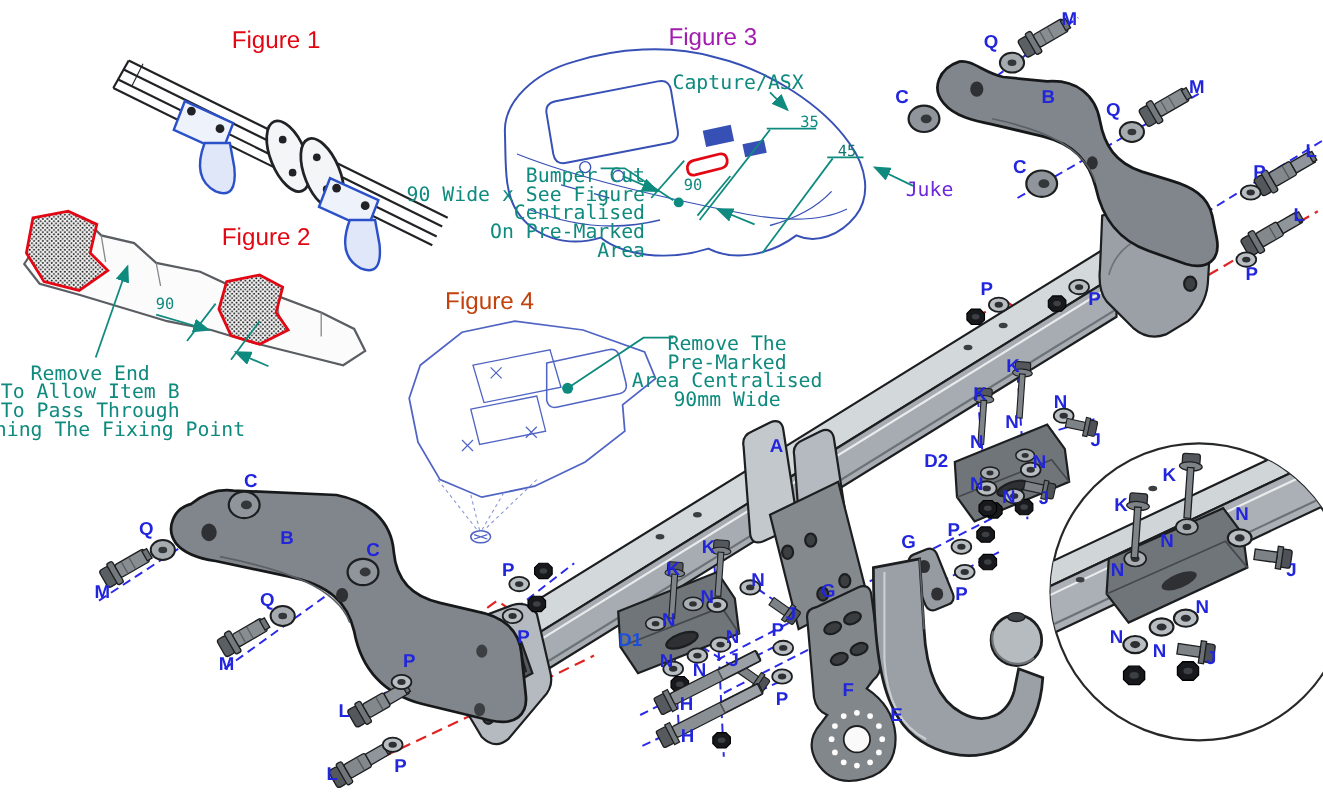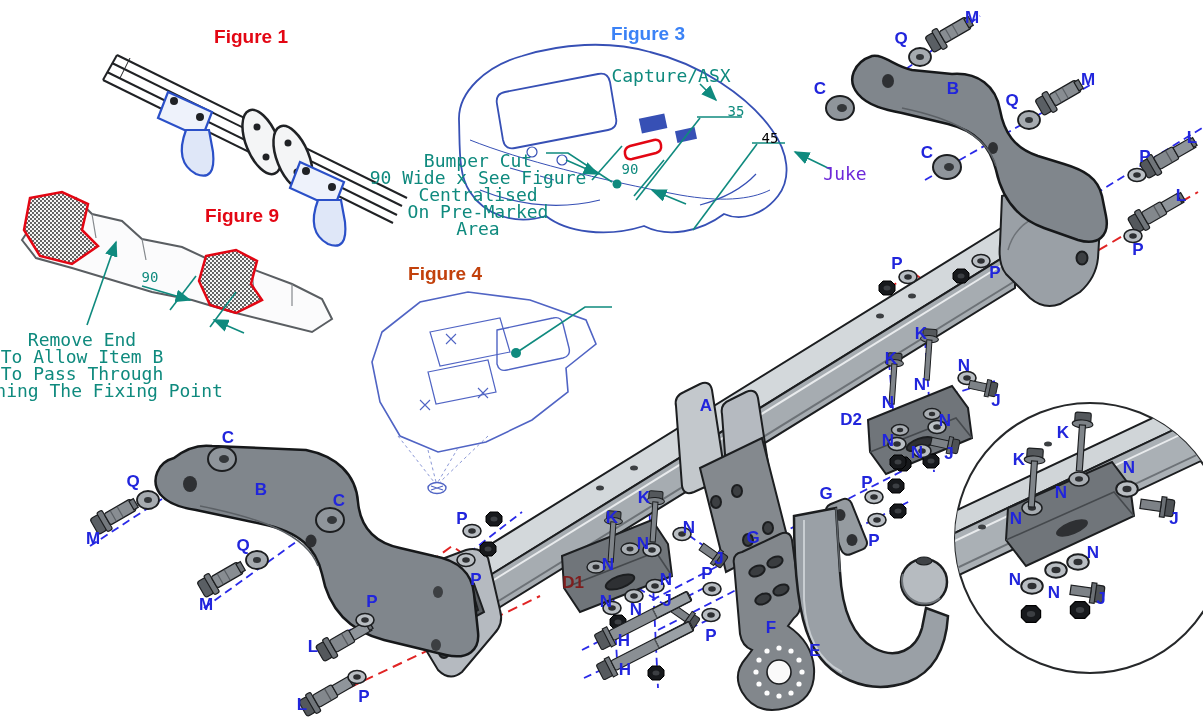--- a/index.html
+++ b/index.html
@@ -2,21 +2,21 @@
 <html><head>
 <meta charset="utf-8">
 <style>
   html,body{margin:0;padding:0;background:#ffffff;}
   #stage{position:relative;width:1203px;height:726px;background:#ffffff;overflow:hidden;
          font-family:"Liberation Sans",sans-serif;}
   #stage svg{position:absolute;left:0;top:0;}
   #labels{position:absolute;left:0;top:0;width:100%;height:100%;}
   .lbl{position:absolute;transform:translate(-50%,-50%);font-weight:bold;font-size:17px;
        line-height:1;white-space:nowrap;}
-  .ttl{position:absolute;transform:translate(-50%,-50%);font-weight:bold;font-size:19px;
+  .ttl{position:absolute;transform:translate(-50%,-50%);font-weight:normal;font-size:22px;
        white-space:nowrap;}
   .note{position:absolute;transform:translate(-50%,-50%);font-size:18px;line-height:17px;
         text-align:center;white-space:pre-line;font-family:"DejaVu Sans Mono",monospace;}
   .dim{position:absolute;transform:translate(-50%,-50%);font-size:14px;
        font-family:"DejaVu Sans Mono",monospace;white-space:nowrap;}
 </style>
 </head>
 <body>
 
 <div id="stage">
@@ -442,37 +442,41 @@
     <line x1="830" y1="169" x2="795" y2="152" marker-end="url(#arrT)"></line>
     <polyline points="546,153 568,153 612,182"></polyline>
     <circle cx="617" cy="184" r="4.5" fill="#0f8a7e" stroke="none"></circle>
     <polyline points="612,307 585,307 519,351"></polyline>
     <circle cx="516" cy="353" r="5" fill="#0f8a7e" stroke="none"></circle>
   </g>
 </svg>
 
 <div id="labels">
       <div class="ttl" style="left: 251px; top: 37px; color: rgb(227, 6, 19);">Figure 1</div>
-      <div class="ttl" style="left: 242px; top: 216px; color: rgb(227, 6, 19);">Figure 9</div>
-      <div class="ttl" style="left: 648px; top: 34px; color: #3b82f6;">Figure 3</div>
+      <div class="ttl" style="left: 242px; top: 216px; color: rgb(227, 6, 19);">Figure 2</div>
+      <div class="ttl" style="left: 648px; top: 34px; color: #a21caf;">Figure 3</div>
       <div class="ttl" style="left: 445px; top: 274px; color: #c2410c;">Figure 4</div>
       <div class="note" style="left: 82px; top: 365px; color: rgb(15, 138, 126);">Remove End
 To Allow Item B
 To Pass Through
 Retaining The Fixing Point</div>
-      <div class="note" style="left: 478px; top: 194px; color: rgb(15, 138, 126);">Bumper Cut
+      <div class="note" style="left: 478px; top: 194px; color: rgb(15, 138, 126); text-align: right;">Bumper Cut
 90 Wide x See Figure
 Centralised
 On Pre-Marked
 Area</div>
       <div class="note" style="left: 671px; top: 75px; color: rgb(15, 138, 126);">Capture/ASX</div>
       <div class="note" style="left: 845px; top: 173px; color: #6d28d9;">Juke</div>
+      <div class="note" style="left: 661px; top: 338px; color: rgb(15, 138, 126);">Remove The
+Pre-Marked
+Area Centralised
+90mm Wide</div>
       <div class="dim" style="left: 150px; top: 277px; color: rgb(15, 138, 126);">90</div>
       <div class="dim" style="left: 736px; top: 111px; color: rgb(15, 138, 126);">35</div>
-      <div class="dim" style="left: 770px; top: 138px; color: #000000;">45</div>
+      <div class="dim" style="left: 770px; top: 138px; color: #0f766e;">45</div>
       <div class="dim" style="left: 630px; top: 169px; color: rgb(15, 138, 126);">90</div>
       <div class="lbl" style="left: 972px; top: 17px; color: rgb(33, 37, 220);">M</div>
       <div class="lbl" style="left: 901px; top: 38px; color: rgb(33, 37, 220);">Q</div>
       <div class="lbl" style="left: 820px; top: 88px; color: rgb(33, 37, 220);">C</div>
       <div class="lbl" style="left: 953px; top: 88px; color: rgb(33, 37, 220);">B</div>
       <div class="lbl" style="left: 1088px; top: 79px; color: rgb(33, 37, 220);">M</div>
       <div class="lbl" style="left: 1012px; top: 100px; color: rgb(33, 37, 220);">Q</div>
       <div class="lbl" style="left: 927px; top: 152px; color: rgb(33, 37, 220);">C</div>
       <div class="lbl" style="left: 1192px; top: 137px; color: rgb(33, 37, 220);">L</div>
       <div class="lbl" style="left: 1145px; top: 156px; color: rgb(33, 37, 220);">P</div>
@@ -507,21 +511,21 @@
       <div class="lbl" style="left: 339px; top: 500px; color: rgb(33, 37, 220);">C</div>
       <div class="lbl" style="left: 93px; top: 538px; color: rgb(33, 37, 220);">M</div>
       <div class="lbl" style="left: 243px; top: 545px; color: rgb(33, 37, 220);">Q</div>
       <div class="lbl" style="left: 206px; top: 604px; color: rgb(33, 37, 220);">M</div>
       <div class="lbl" style="left: 372px; top: 601px; color: rgb(33, 37, 220);">P</div>
       <div class="lbl" style="left: 313px; top: 646px; color: rgb(33, 37, 220);">L</div>
       <div class="lbl" style="left: 364px; top: 696px; color: rgb(33, 37, 220);">P</div>
       <div class="lbl" style="left: 302px; top: 704px; color: rgb(33, 37, 220);">L</div>
       <div class="lbl" style="left: 462px; top: 518px; color: rgb(33, 37, 220);">P</div>
       <div class="lbl" style="left: 476px; top: 579px; color: rgb(33, 37, 220);">P</div>
-      <div class="lbl" style="left: 573px; top: 582px; color: #7f1d1d;">D1</div>
+      <div class="lbl" style="left: 573px; top: 582px; color: #1d4ed8;">D1</div>
       <div class="lbl" style="left: 644px; top: 497px; color: rgb(33, 37, 220);">K</div>
       <div class="lbl" style="left: 612px; top: 517px; color: rgb(33, 37, 220);">K</div>
       <div class="lbl" style="left: 689px; top: 527px; color: rgb(33, 37, 220);">N</div>
       <div class="lbl" style="left: 643px; top: 543px; color: rgb(33, 37, 220);">N</div>
       <div class="lbl" style="left: 608px; top: 564px; color: rgb(33, 37, 220);">N</div>
       <div class="lbl" style="left: 719px; top: 558px; color: rgb(33, 37, 220);">J</div>
       <div class="lbl" style="left: 666px; top: 579px; color: rgb(33, 37, 220);">N</div>
       <div class="lbl" style="left: 667px; top: 600px; color: rgb(33, 37, 220);">J</div>
       <div class="lbl" style="left: 606px; top: 601px; color: rgb(33, 37, 220);">N</div>
       <div class="lbl" style="left: 636px; top: 609px; color: rgb(33, 37, 220);">N</div>

